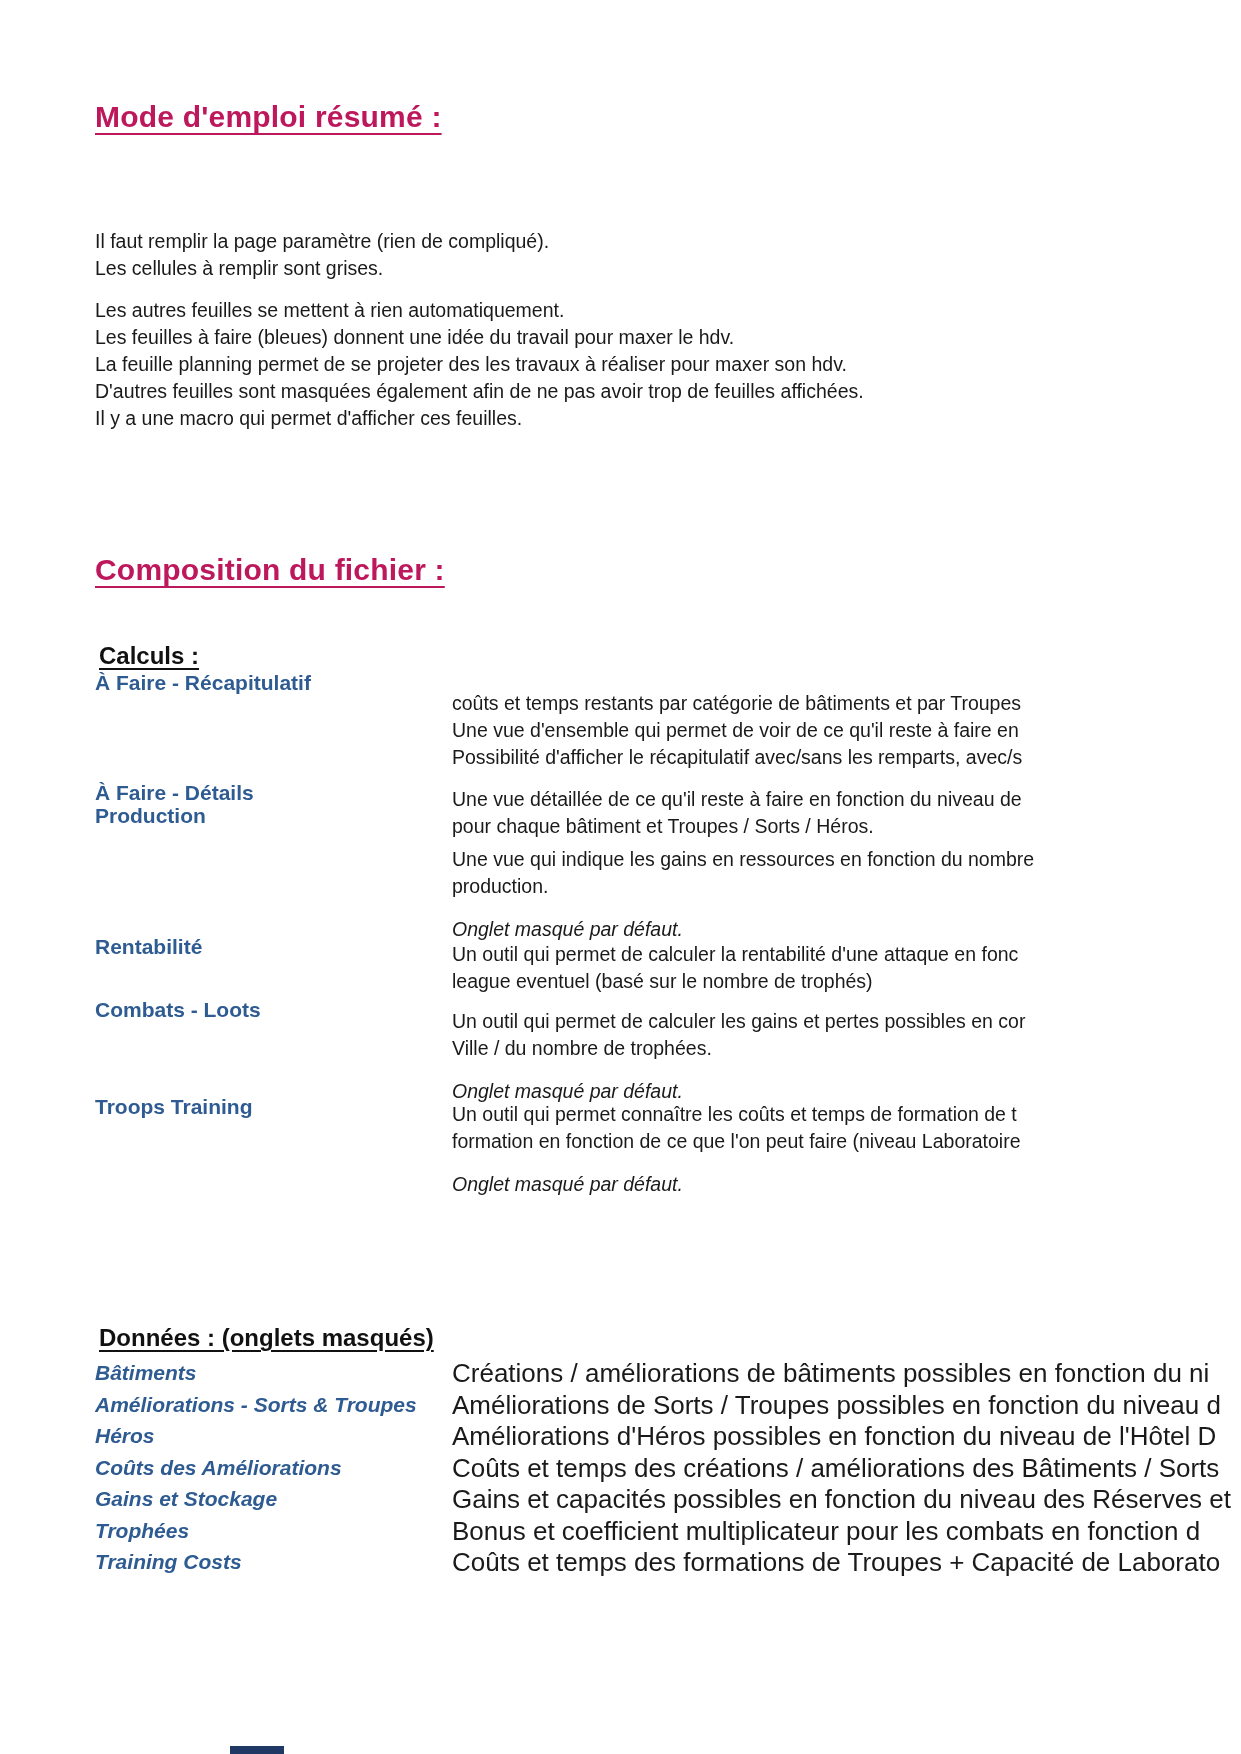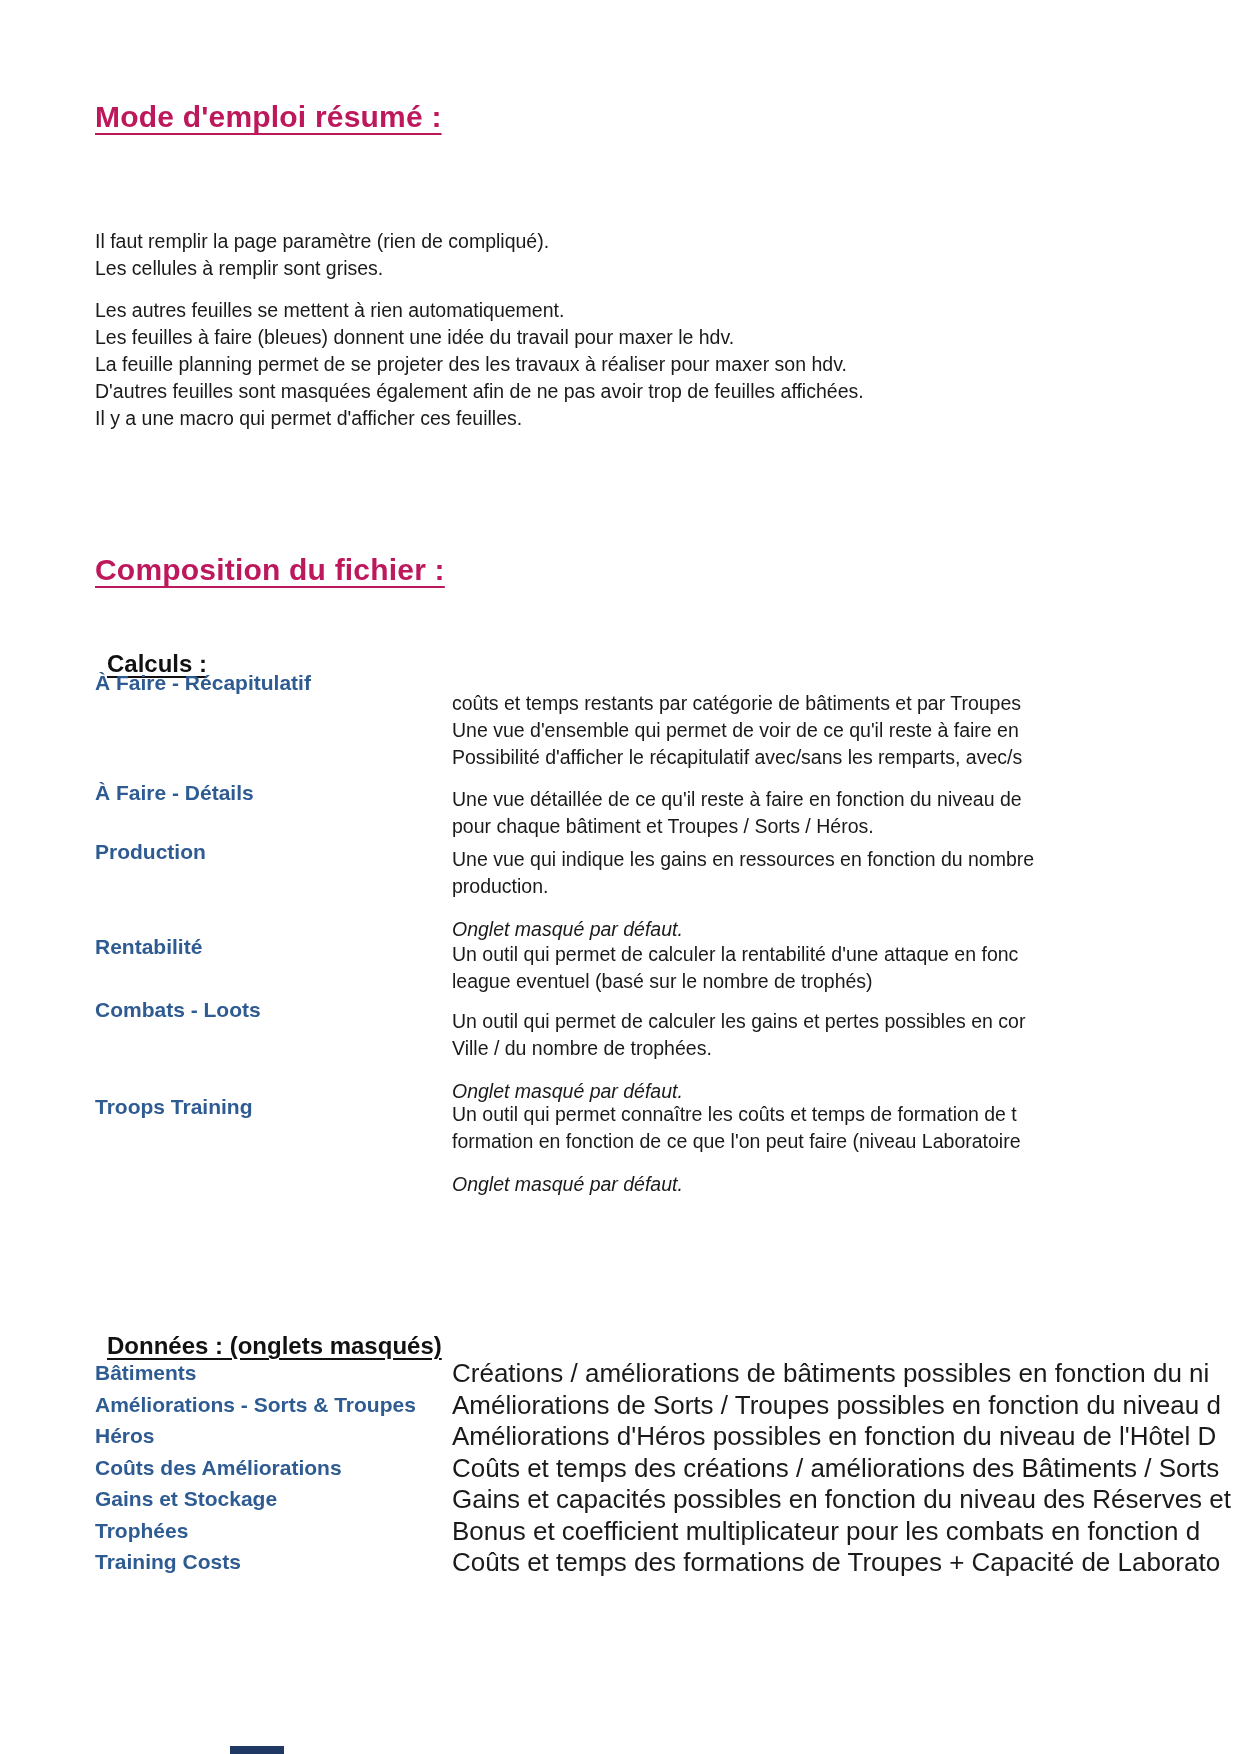--- a/index.html
+++ b/index.html
@@ -22,21 +22,21 @@
     margin: 0;
     font-size: 30px;
     font-weight: bold;
     color: #be185d;
     text-decoration: underline;
     text-decoration-thickness: 2px;
     text-underline-offset: 6px;
     letter-spacing: 0.2px;
   }
   .h2 {
-    margin: 12px;
+    margin: 4px;
     font-size: 24px;
     font-weight: bold;
     color: #111111;
     text-decoration: underline;
     text-decoration-thickness: 2px;
     text-underline-offset: 4px;
   }
   .body-par .line,
   .dline {
     font-size: 19.5px;
@@ -67,20 +67,21 @@
     white-space: nowrap;
   }
   .dlabel {
     position: absolute;
     left: 0;
     font-size: 21px;
     font-weight: bold;
     color: #2e5b91;
     line-height: 30px;
     white-space: nowrap;
+    font-style: italic;
   }
   .ddesc {
     position: absolute;
     left: 357px;
     right: 0;
     font-size: 26px;
     line-height: 30px;
     white-space: nowrap;
     overflow: hidden;
   }
@@ -123,21 +124,21 @@
     <div class="dline">Une vue d'ensemble qui permet de voir de ce qu'il reste à faire en</div>
     <div class="dline">Possibilité d'afficher le récapitulatif avec/sans les remparts, avec/s</div>
   </div>
 
   <div class="label abs" style="top:781px">À Faire - Détails</div>
   <div class="desc" style="top:786px">
     <div class="dline">Une vue détaillée de ce qu'il reste à faire en fonction du niveau de</div>
     <div class="dline">pour chaque bâtiment et Troupes / Sorts / Héros.</div>
   </div>
 
-  <div class="label abs" style="top:840px">Production</div>
+  <div class="label abs" style="top:804px">Production</div>
   <div class="desc" style="top:846px">
     <div class="dline">Une vue qui indique les gains en ressources en fonction du nombre</div>
     <div class="dline">production.</div>
     <div class="dline italic">Onglet masqué par défaut.</div>
   </div>
 
   <div class="label abs" style="top:935px">Rentabilité</div>
   <div class="desc" style="top:941px">
     <div class="dline">Un outil qui permet de calculer la rentabilité d'une attaque en fonc</div>
     <div class="dline">league eventuel (basé sur le nombre de trophés)</div>

